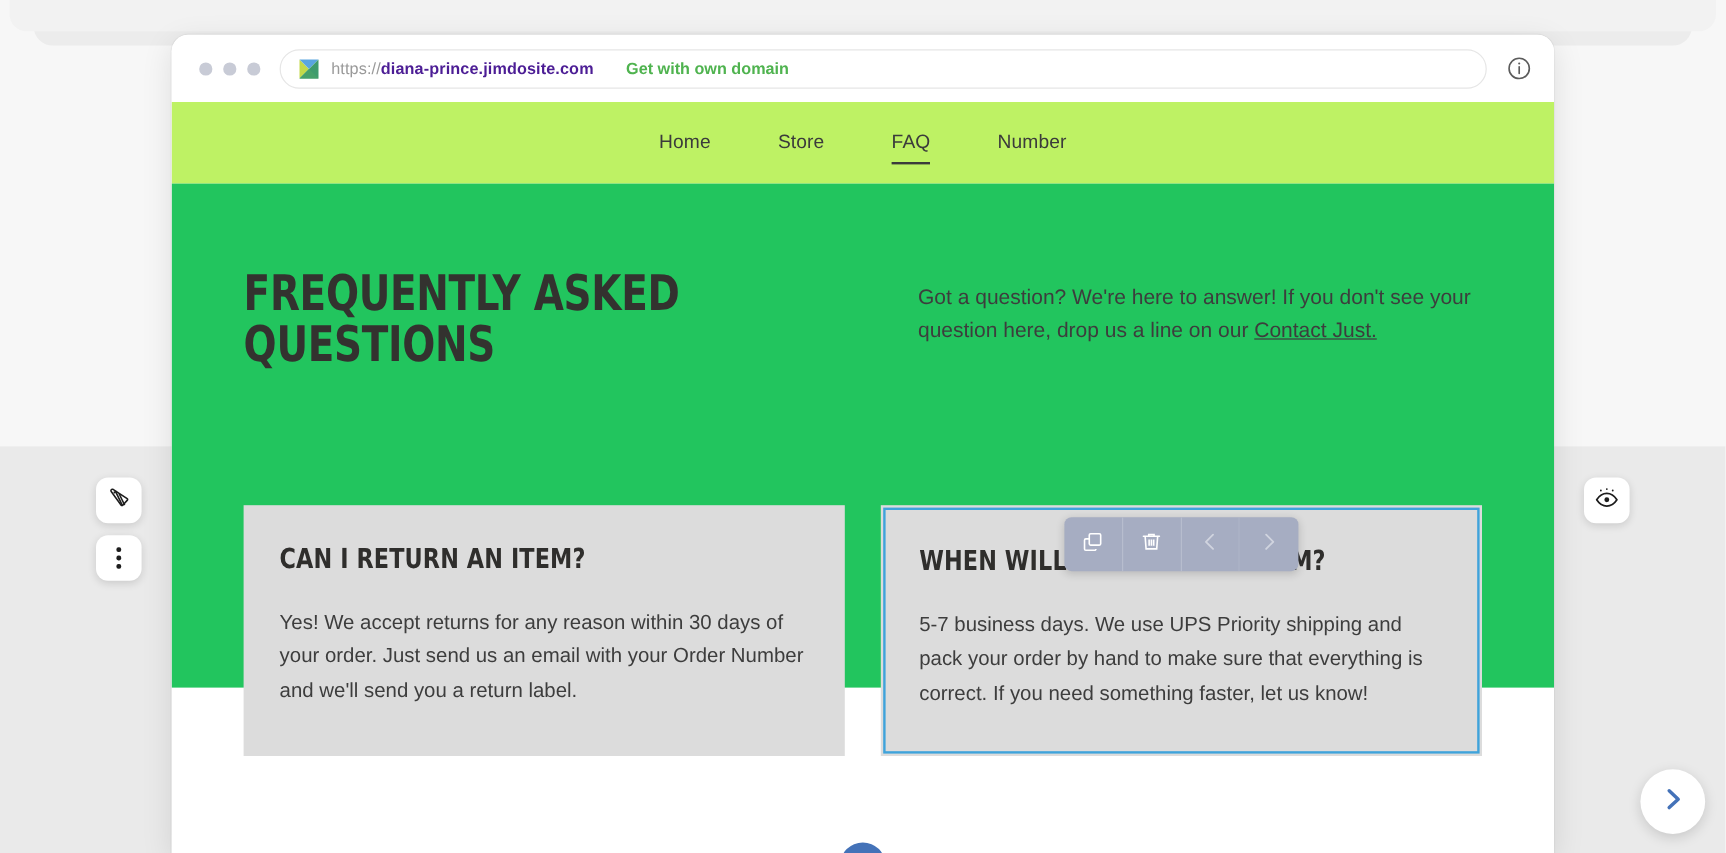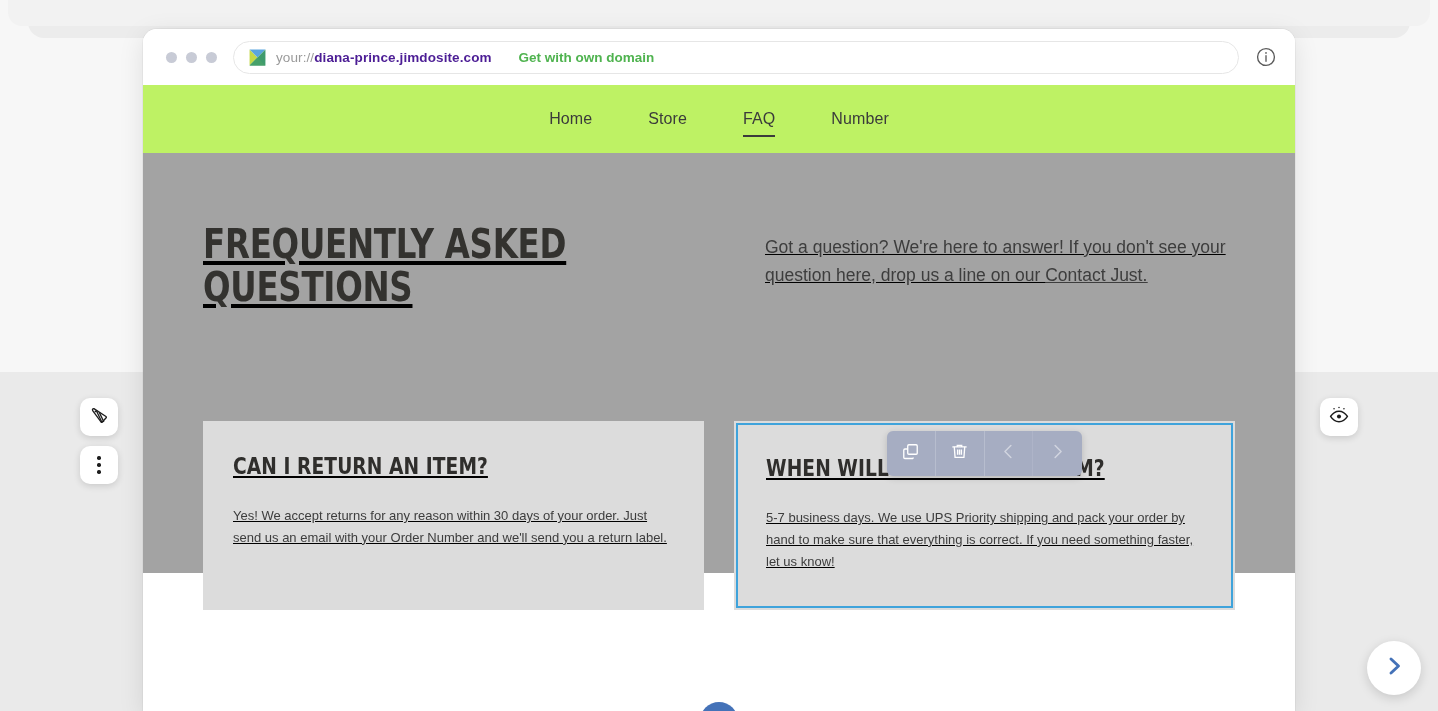--- a/index.html
+++ b/index.html
@@ -122,25 +122,24 @@
   .nav-item.active::after {
     content: "";
     position: absolute;
     left: 0; right: 0; bottom: -5px;
     height: 2px;
     background: #3b3b3b;
   }
 
   
   .site-body {
-    background: #a3a3a3;
+    background: #22c55e;
     height: 420px;
     position: relative;
     padding: 0 60px;
-    text-decoration: underline;
   }
 
   .hero {
     display: flex;
     padding-top: 70px;
     gap: 32px;
   }
   .hero-title {
     width: 530px;
     font-family: "Liberation Sans Narrow", "DejaVu Sans Condensed", "Liberation Sans", sans-serif;
@@ -190,21 +189,21 @@
     font-size: 23px;
     color: #2f2e2c;
     text-transform: uppercase;
     letter-spacing: 0.1px;
     transform: scaleX(0.9);
     transform-origin: left center;
     margin-bottom: 26px;
     white-space: nowrap;
   }
   .faq-a {
-    font-size: 13px;
+    font-size: 17px;
     line-height: 1.67;
     color: #3d3d3d;
   }
 
   
   .edit-toolbar {
     position: absolute;
     left: 887px; top: 431px;
     width: 195px; height: 45px;
     background: #a6adc2;
@@ -288,21 +287,21 @@
 
       <div class="urlbar">
         <span class="fav">
           <svg viewBox="0 0 24 24" width="19" height="19">
             <polygon points="2,2 12,12 2,22" fill="#c3d94a"></polygon>
             <polygon points="2,2 22,2 12,12" fill="#5aa5e0"></polygon>
             <polygon points="12,12 22,2 22,22 2,22" fill="#3f9b6d"></polygon>
             <polygon points="12,12 22,22 2,22" fill="#46a06a"></polygon>
           </svg>
         </span>
-        <span class="url-text"><span>your://</span><b>diana-prince.jimdosite.com</b></span>
+        <span class="url-text"><span>https://</span><b>diana-prince.jimdosite.com</b></span>
         <span class="get-domain">Get with own domain</span>
       </div>
 
       <span class="info-btn">
         <svg viewBox="0 0 24 24" width="22" height="22" fill="none" stroke="#5c5c5c" stroke-width="1.5">
           <circle cx="12" cy="12" r="9.2"></circle>
           <line x1="12" y1="10.6" x2="12" y2="16.6" stroke-linecap="round"></line>
           <circle cx="12" cy="7.6" r="0.95" fill="#5c5c5c" stroke="none"></circle>
         </svg>
       </span>

